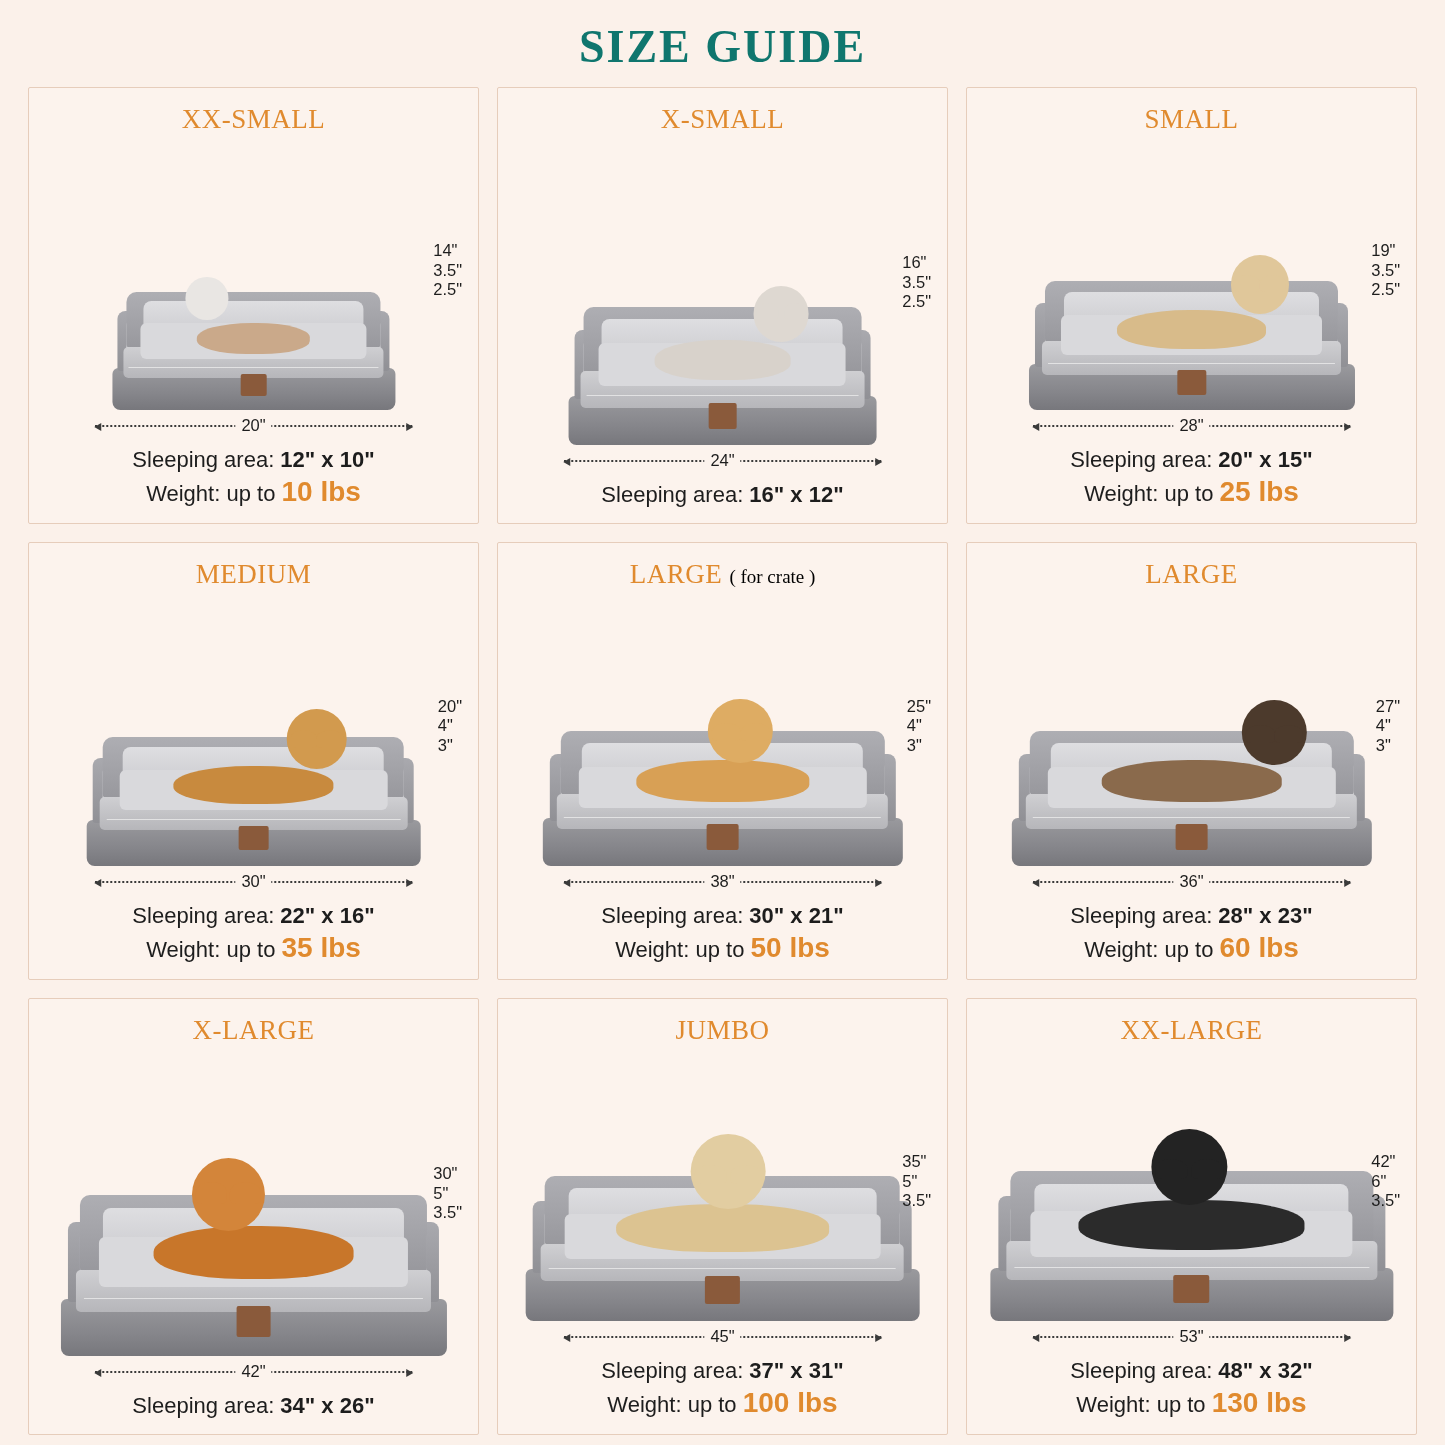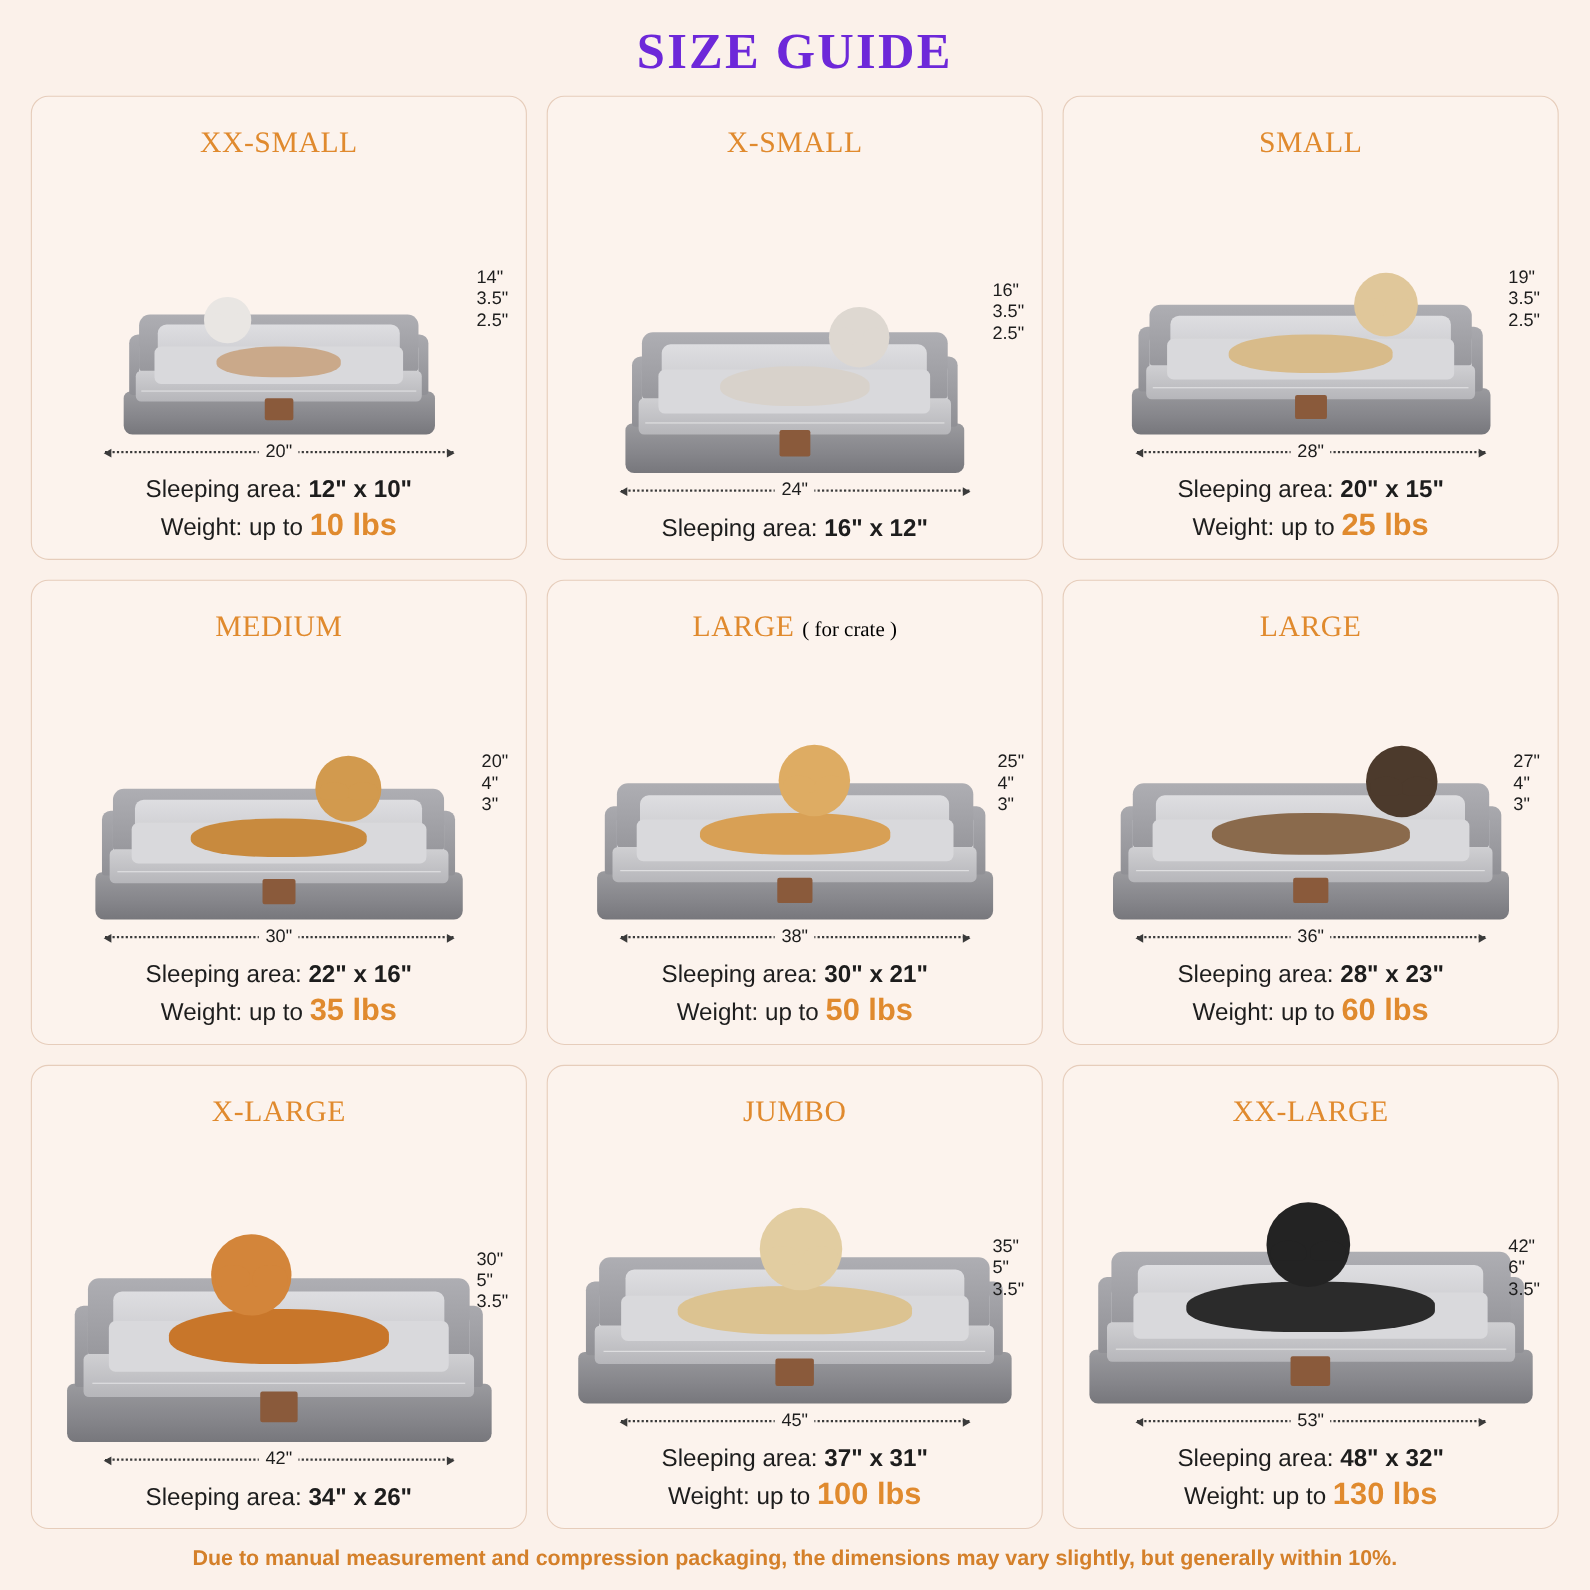--- a/index.html
+++ b/index.html
@@ -21,47 +21,47 @@
     padding: 14px 28px 10px 28px;
     display: flex;
     flex-direction: column;
   }
   .title {
     text-align: center;
     font-family: "Liberation Serif", serif;
     font-size: 46px;
     font-weight: bold;
     letter-spacing: 2px;
-    color: #6d28d9;
+    color: #0f766e;
     margin: 6px 0 14px 0;
   }
   .subtitle {
     text-align: center;
     font-size: 19.5px;
     font-weight: bold;
     color: #d4802a;
     margin-bottom: 18px;
     letter-spacing: -0.1px;
   }
   .grid {
     flex: 1;
     display: grid;
     grid-template-columns: repeat(3, 1fr);
     grid-template-rows: repeat(3, 1fr);
     gap: 18px 18px;
   }
   .card {
     border: 1px solid #e6cdbb;
-    border-radius: 16px;
+    border-radius: 2px;
     background: #fcf3ed;
     position: relative;
     display: flex;
     flex-direction: column;
     align-items: center;
-    padding: 20px 10px 8px 10px;
+    padding: 10px 10px 8px 10px;
     box-sizing: border-box;
     overflow: hidden;
   }
   .card-title {
     font-family: "Liberation Serif", serif;
     font-size: 27px;
     color: #e08a2e;
     letter-spacing: 0.5px;
     margin-top: 6px;
     margin-bottom: 2px;
@@ -668,14 +668,13 @@
       </div>
       <div class="spec-line weight">
         <span class="lbl">Weight:  </span>
         <span class="upto">up to </span>
         <span class="lbs">130 lbs</span>
       </div>
     </div>
   </div>
 </div>
 
-  <div class="footer">Due to manual measurement and compression packaging, the dimensions may vary slightly, but generally within 10%.</div>
 </div>
 
 </body></html>

